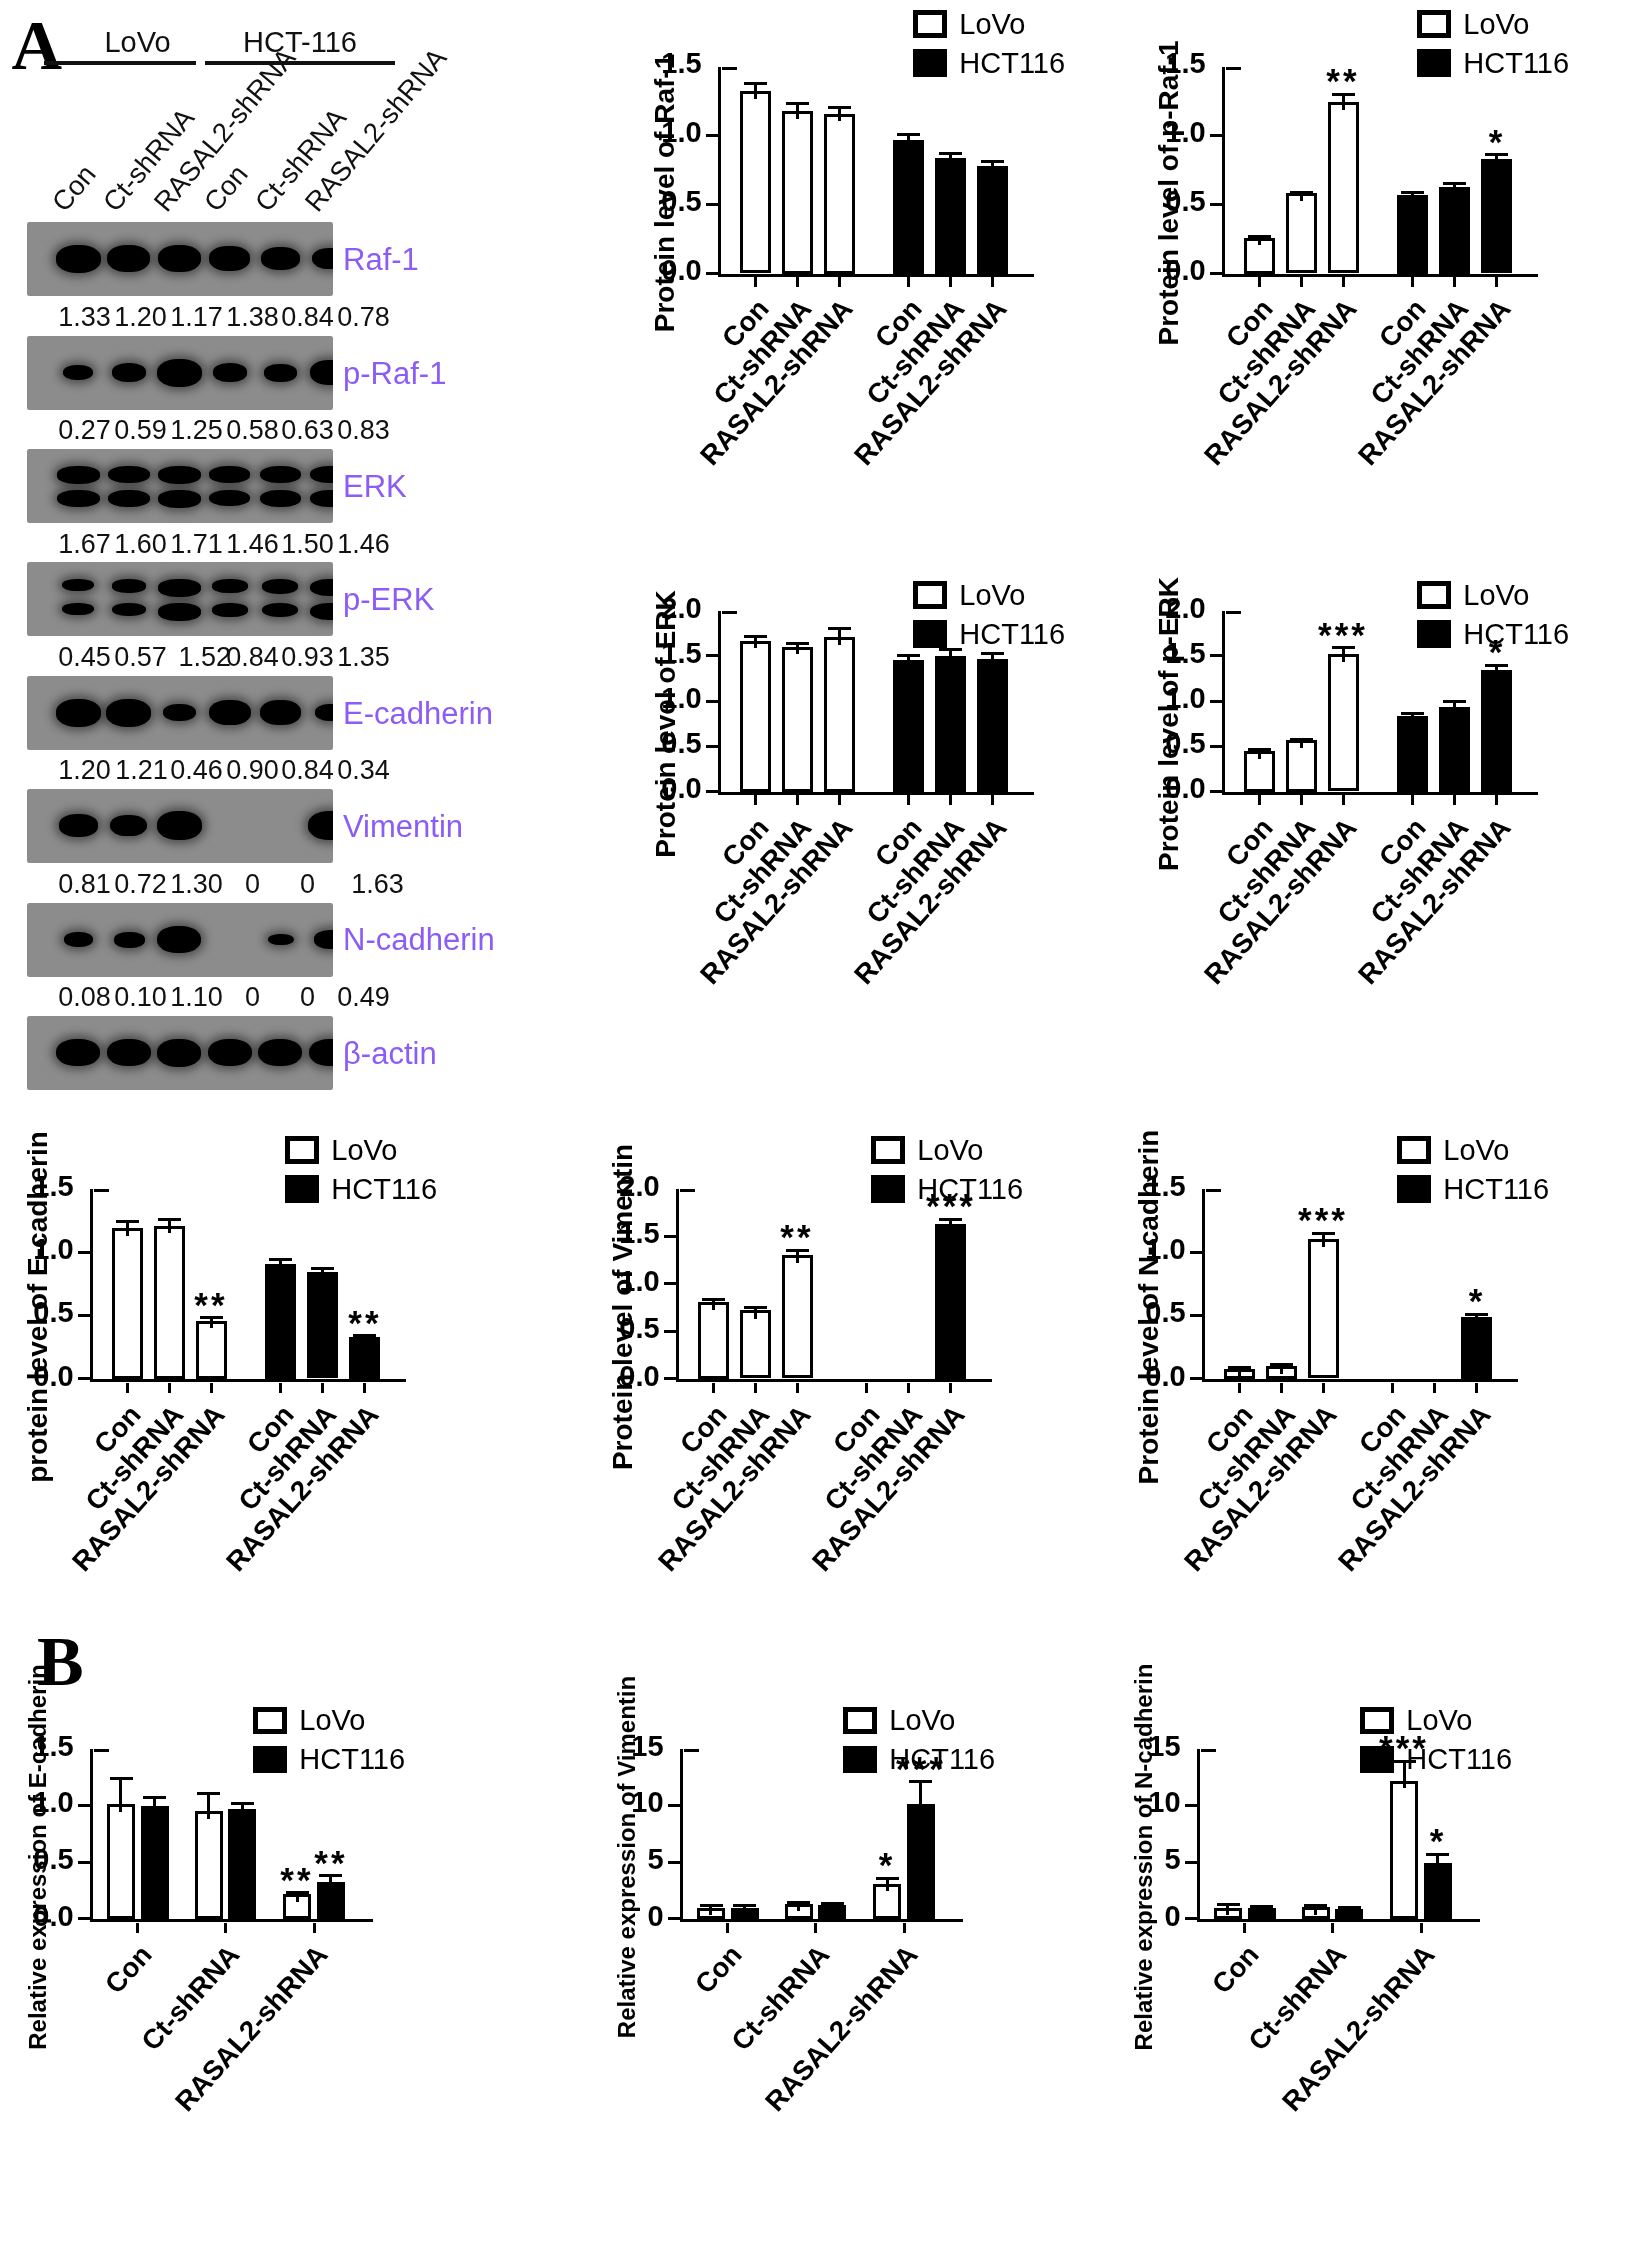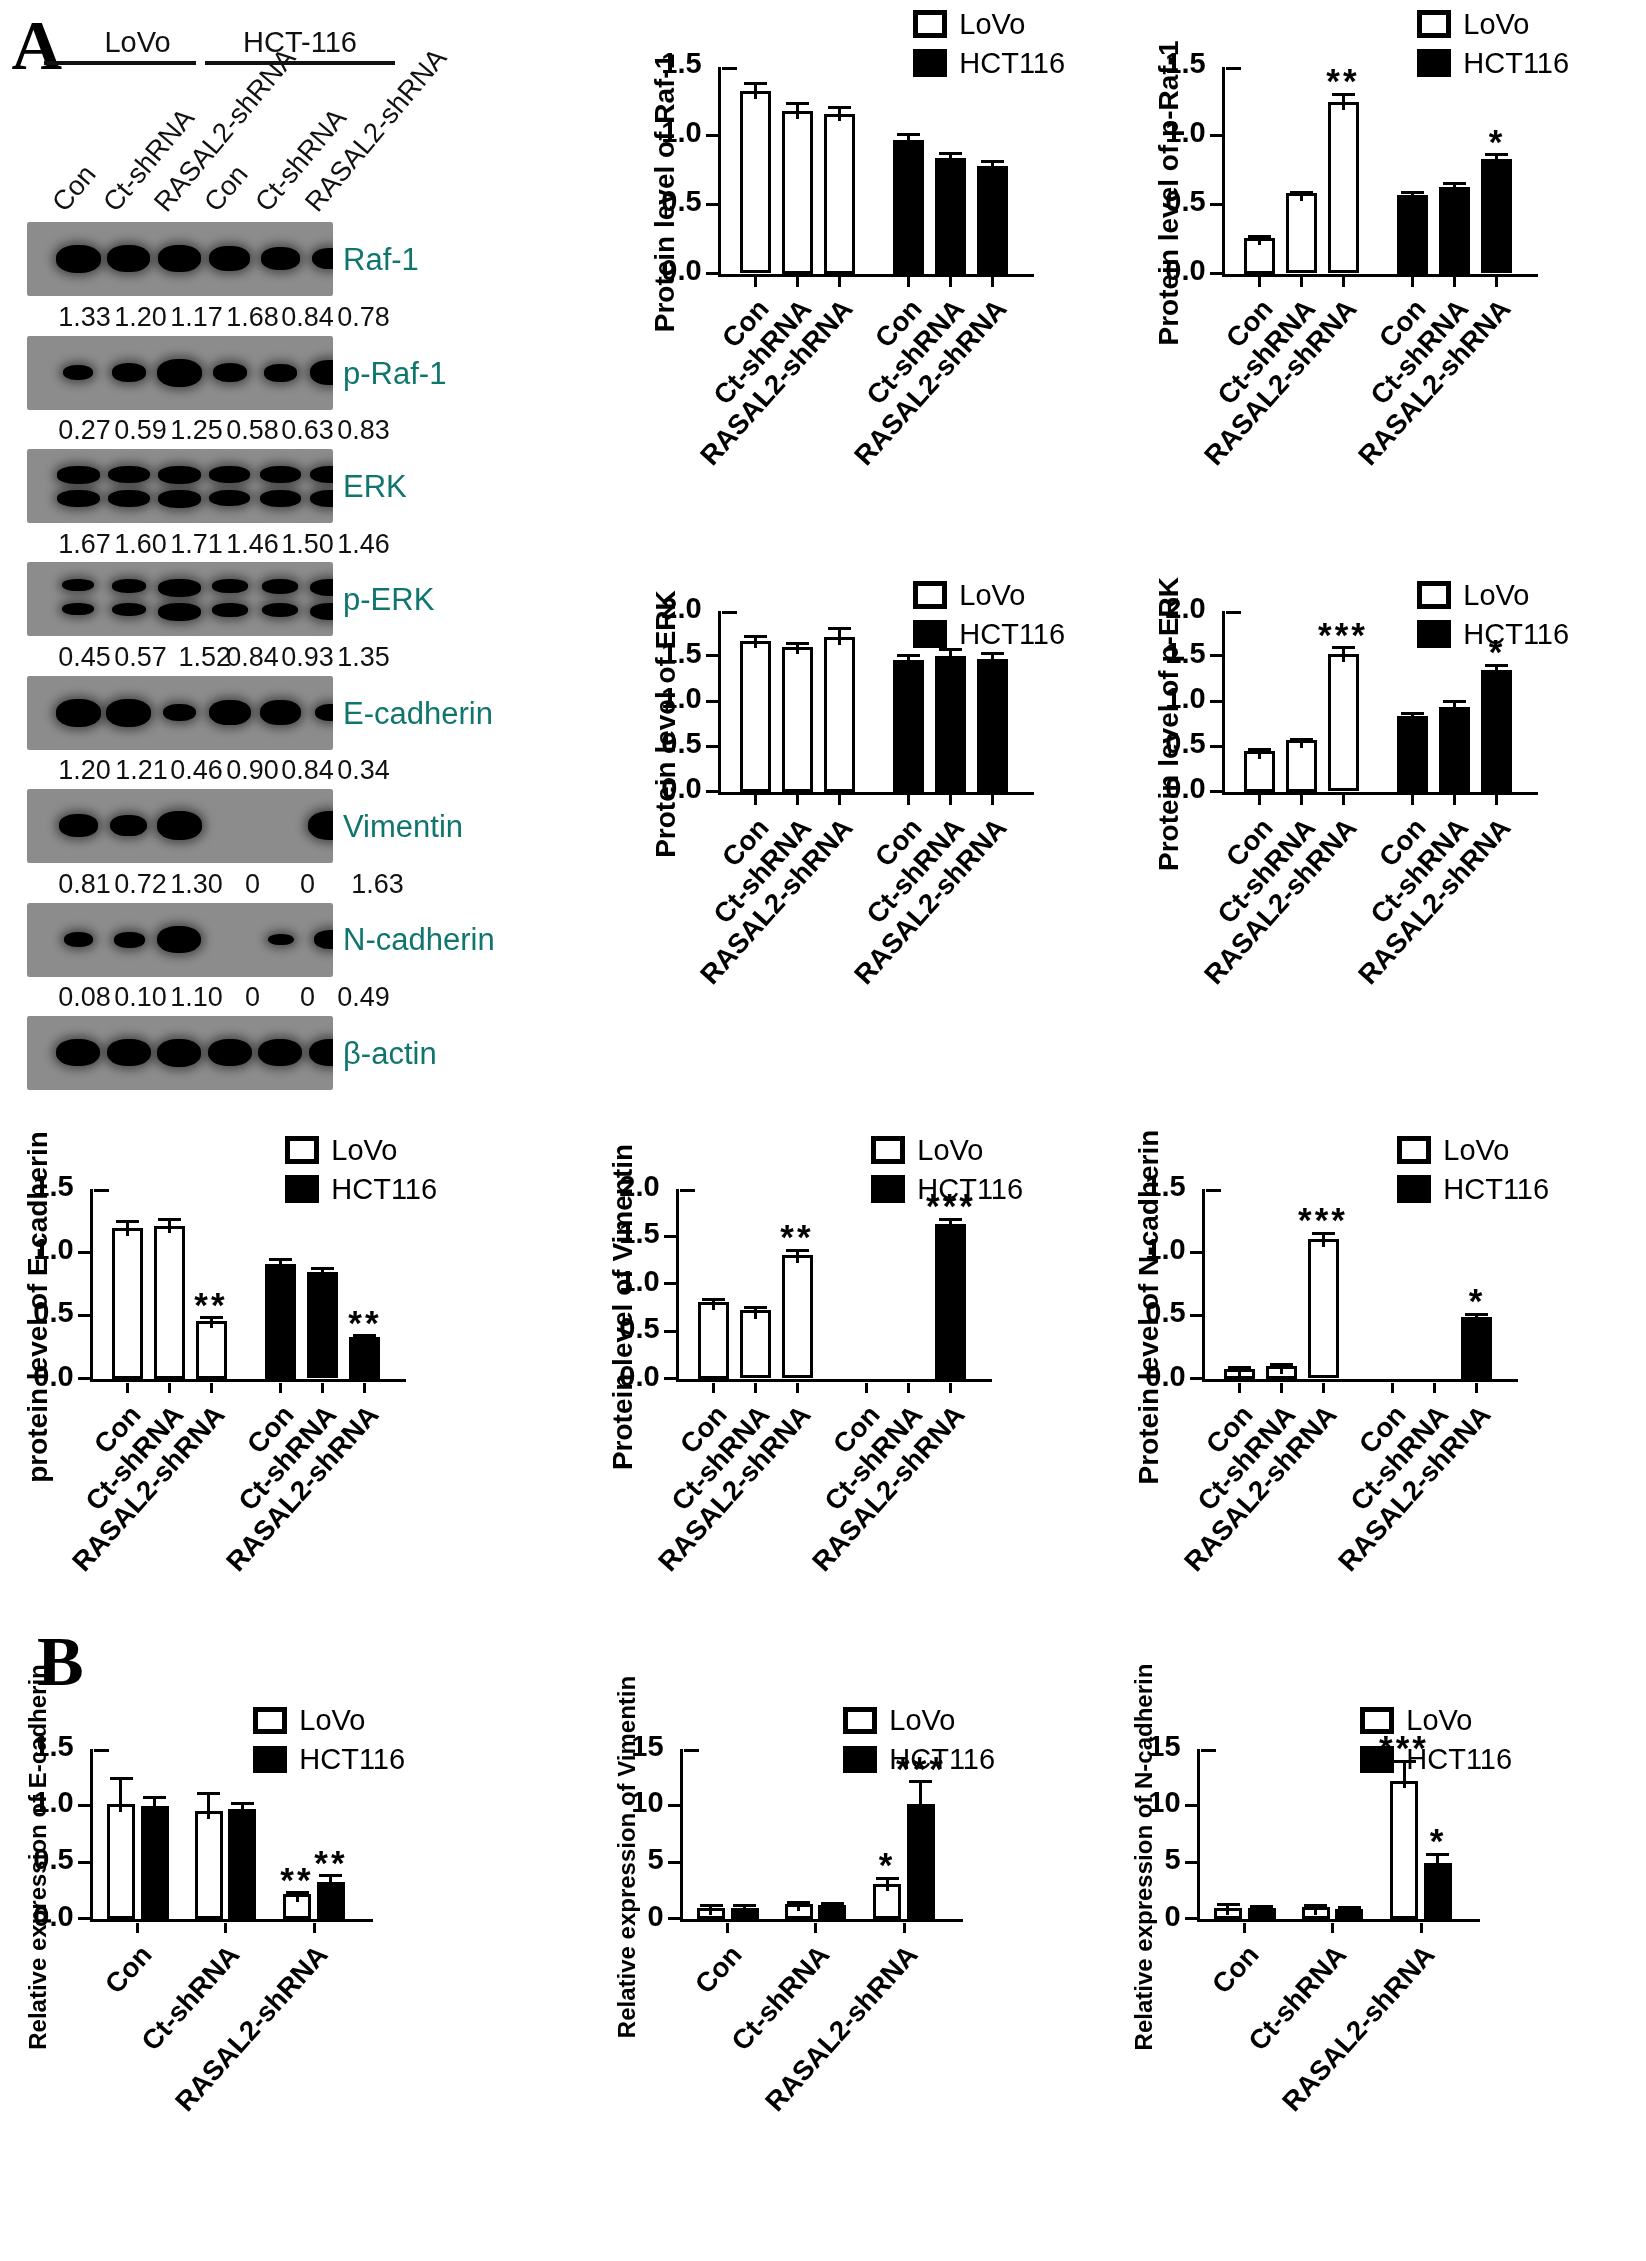--- a/index.html
+++ b/index.html
@@ -11,21 +11,21 @@
   #blot{position:absolute;left:23px;top:13.8px;width:571px;height:1095px;}
   .blot-header{position:absolute;font-size:29px;text-align:center;color:#111;}
   .blot-underline{position:absolute;background:#111;}
   .lane-label{position:absolute;width:0;height:0;}
   .lane-label span{position:absolute;left:0;bottom:0;transform:rotate(-50deg);
         transform-origin:0 100%;white-space:nowrap;font-size:27.6px;color:#111;}
   .gel{position:absolute;background:#8c8c8c;border-radius:2.3px;overflow:hidden;}
   .band{position:absolute;background:#000;border-radius:45%;
         box-shadow:0 0 9.2px 3.8px rgba(0,0,0,.45);}
   .blot-value{position:absolute;font-size:27px;text-align:center;width:69px;color:#111;}
-  .protein-label{position:absolute;font-size:31px;white-space:nowrap;color:#0f766e;}
+  .protein-label{position:absolute;font-size:31px;white-space:nowrap;color:#8b5cf6;}
   
   .chart{position:absolute;}
   .plot{position:absolute;border-left:3.8px solid #000;border-bottom:3.8px solid #000;}
   .ytick,.xtick,.err-line,.err-cap{position:absolute;background:#000;}
   .yticklabel{position:absolute;font-weight:700;font-size:29px;text-align:right;}
   .ylabel-wrap{position:absolute;display:flex;align-items:center;justify-content:center;}
   .ylabel{transform:rotate(-90deg);white-space:nowrap;font-weight:700;}
   .chart[data-layout="s"] .ylabel{font-size:28px;}
   .chart[data-layout="g"] .ylabel{font-size:24px;}
   .bar{position:absolute;box-sizing:border-box;border:3.8px solid #000;}
@@ -75,21 +75,21 @@
         <div class="band" style="left: 80px; top: 23.4px; width: 43px; height: 27px;"></div>
         <div class="band" style="left: 131px; top: 23.4px; width: 43px; height: 27px;"></div>
         <div class="band" style="left: 182px; top: 24px; width: 41px; height: 25px;"></div>
         <div class="band" style="left: 234px; top: 25.4px; width: 39px; height: 23px;"></div>
         <div class="band" style="left: 285px; top: 26px; width: 37px; height: 21.5px;"></div>
       </div>
       <div class="protein-label" style="left: 320px; top: 228px;">Raf-1</div>
       <div class="blot-value" style="left: 27px; top: 288px;">1.33</div>
       <div class="blot-value" style="left: 83px; top: 288px;">1.20</div>
       <div class="blot-value" style="left: 139px; top: 288px;">1.17</div>
-      <div class="blot-value" style="left: 195px; top: 288px;">1.68</div>
+      <div class="blot-value" style="left: 195px; top: 288px;">1.38</div>
       <div class="blot-value" style="left: 250px; top: 288px;">0.84</div>
       <div class="blot-value" style="left: 306px; top: 288px;">0.78</div>
       <div class="gel" style="left: 3.8px; top: 322px; width: 306px; height: 74px;">
         <div class="band" style="left: 36px; top: 29px; width: 30px; height: 15px;"></div>
         <div class="band" style="left: 85px; top: 27px; width: 34px; height: 19px;"></div>
         <div class="band" style="left: 130px; top: 23px; width: 45px; height: 28px;"></div>
         <div class="band" style="left: 186px; top: 27px; width: 34px; height: 19px;"></div>
         <div class="band" style="left: 237px; top: 28px; width: 33px; height: 18px;"></div>
         <div class="band" style="left: 283px; top: 24px; width: 41px; height: 25px;"></div>
       </div>

